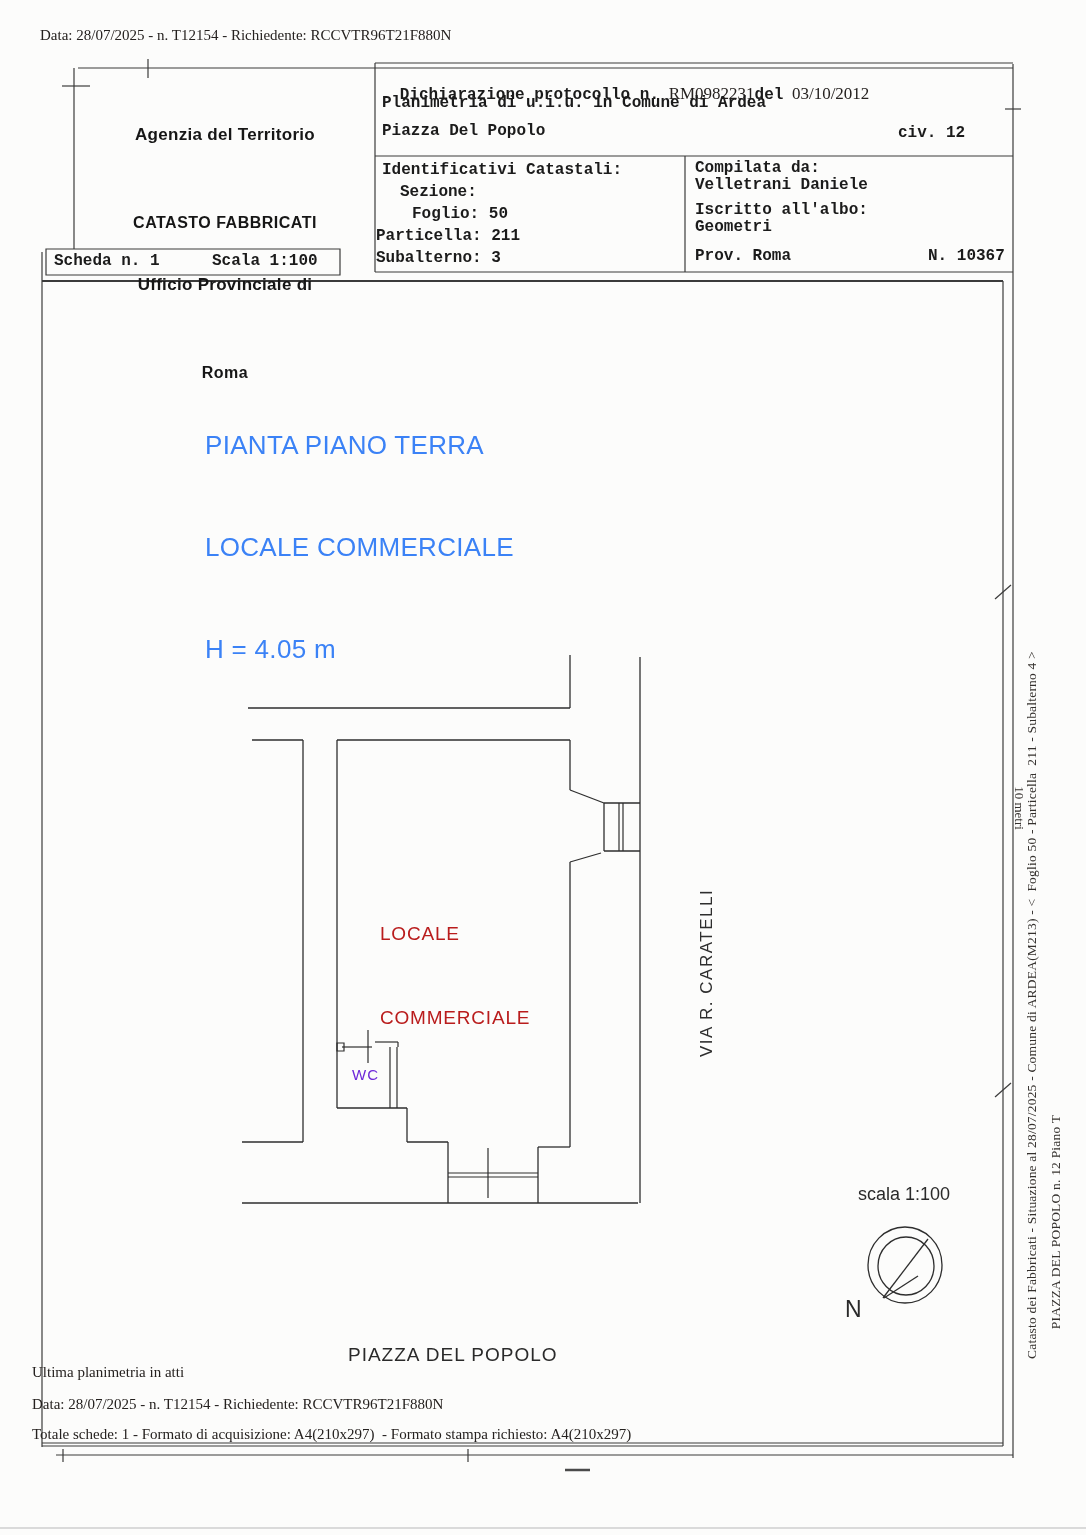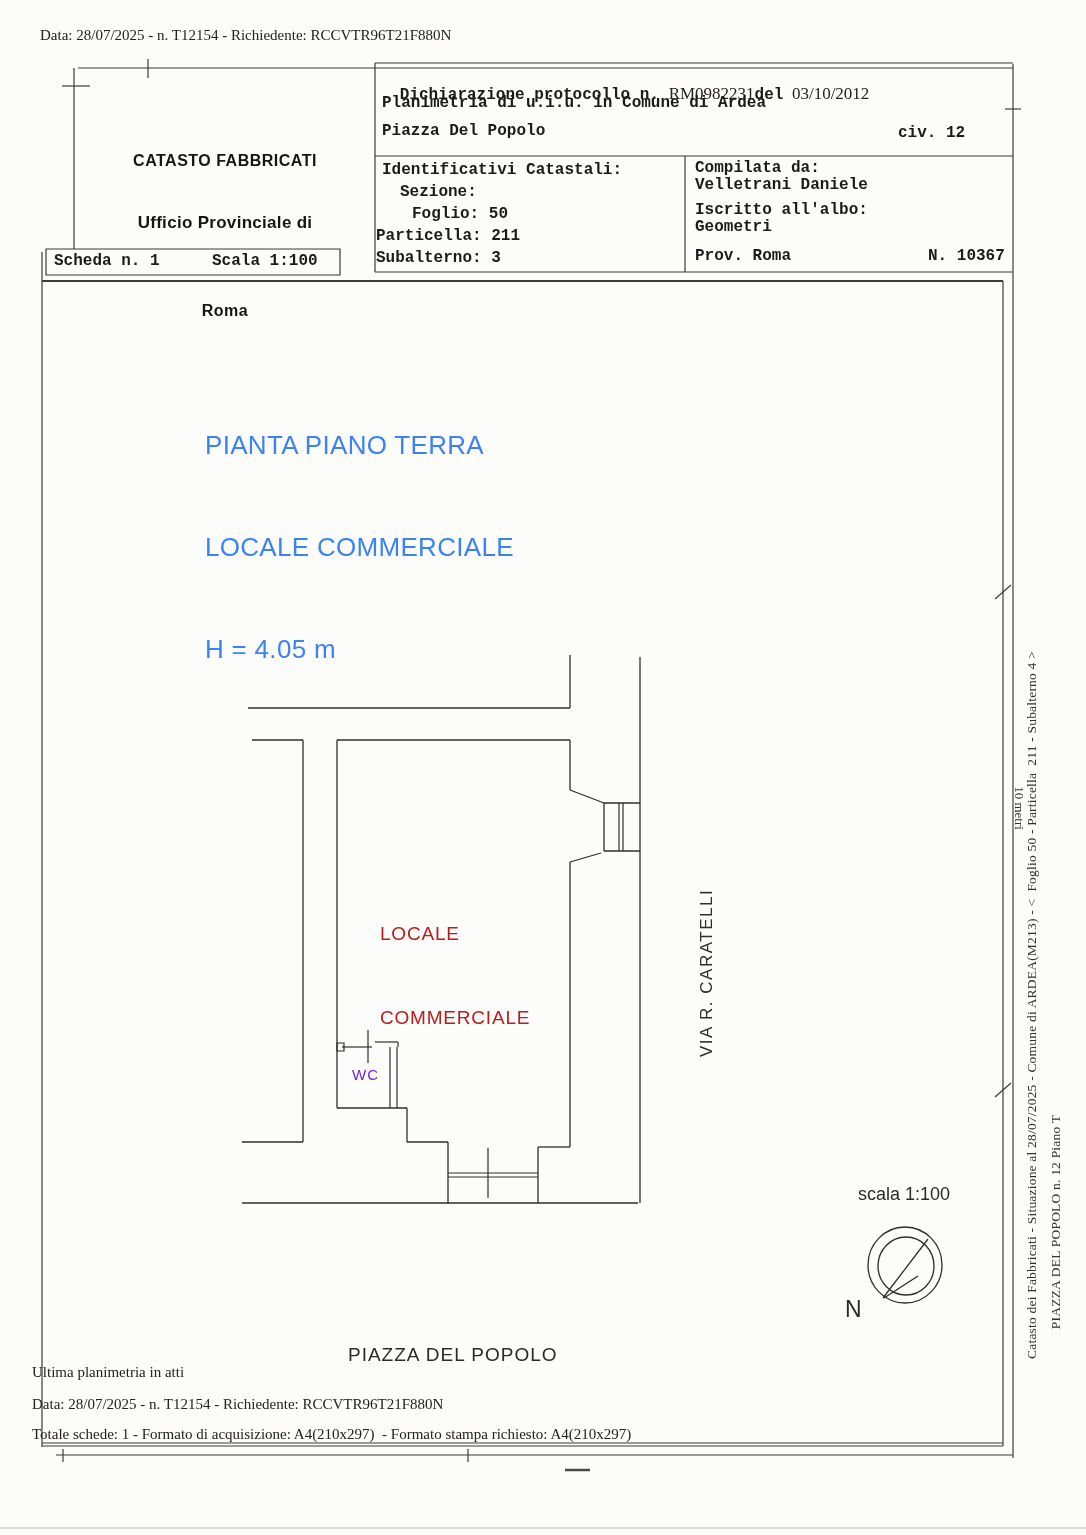--- a/index.html
+++ b/index.html
@@ -121,20 +121,21 @@
 
     <g>
       <path d="M565,1470 H590" stroke="#4a4a4a" stroke-width="2.5" fill="none"></path>
       <path d="M0,1528 H1086" stroke="#cfcfcf" stroke-width="1.5" fill="none"></path>
     </g>
   </svg>
 
   <div class="abs serif" style="left:40px;top:27px;">Data: 28/07/2025 - n. T12154 - Richiedente: RCCVTR96T21F880N</div>
 
   <div class="abs agency">
+    <div class="l1">Agenzia del Territorio</div>
     <div class="l2">CATASTO FABBRICATI</div>
     <div class="l1">Ufficio Provinciale di</div>
     <div class="l2">Roma</div>
   </div>
 
   <div class="abs mono" style="left:54px;top:252px;">Scheda n. 1</div>
   <div class="abs mono" style="left:212px;top:252px;">Scala 1:100</div>
 
   <div class="abs" style="left:382px;top:66px;text-align:center;">
     <span class="mono">Dichiarazione protocollo n. </span><span class="stamp">RM0982231</span><span class="mono">del</span><span class="stamp">  03/10/2012</span>

